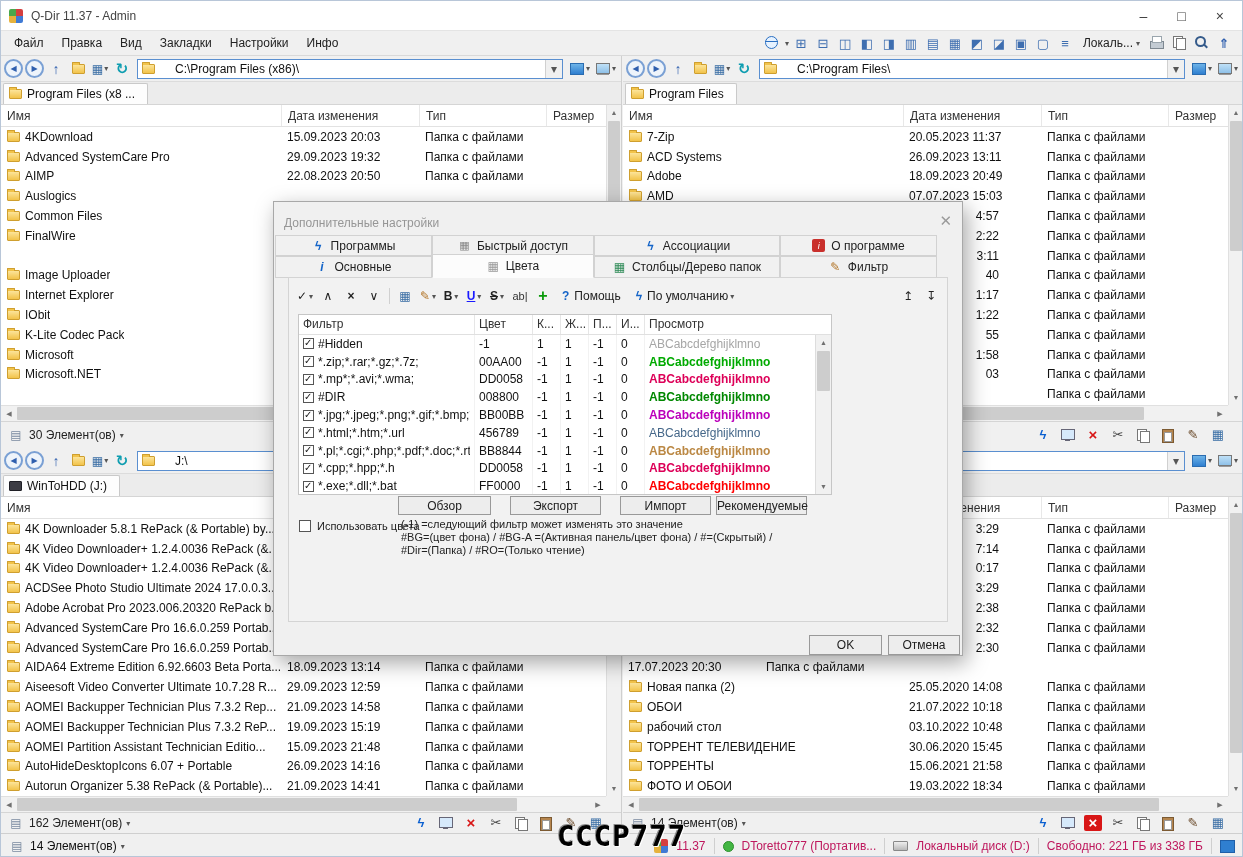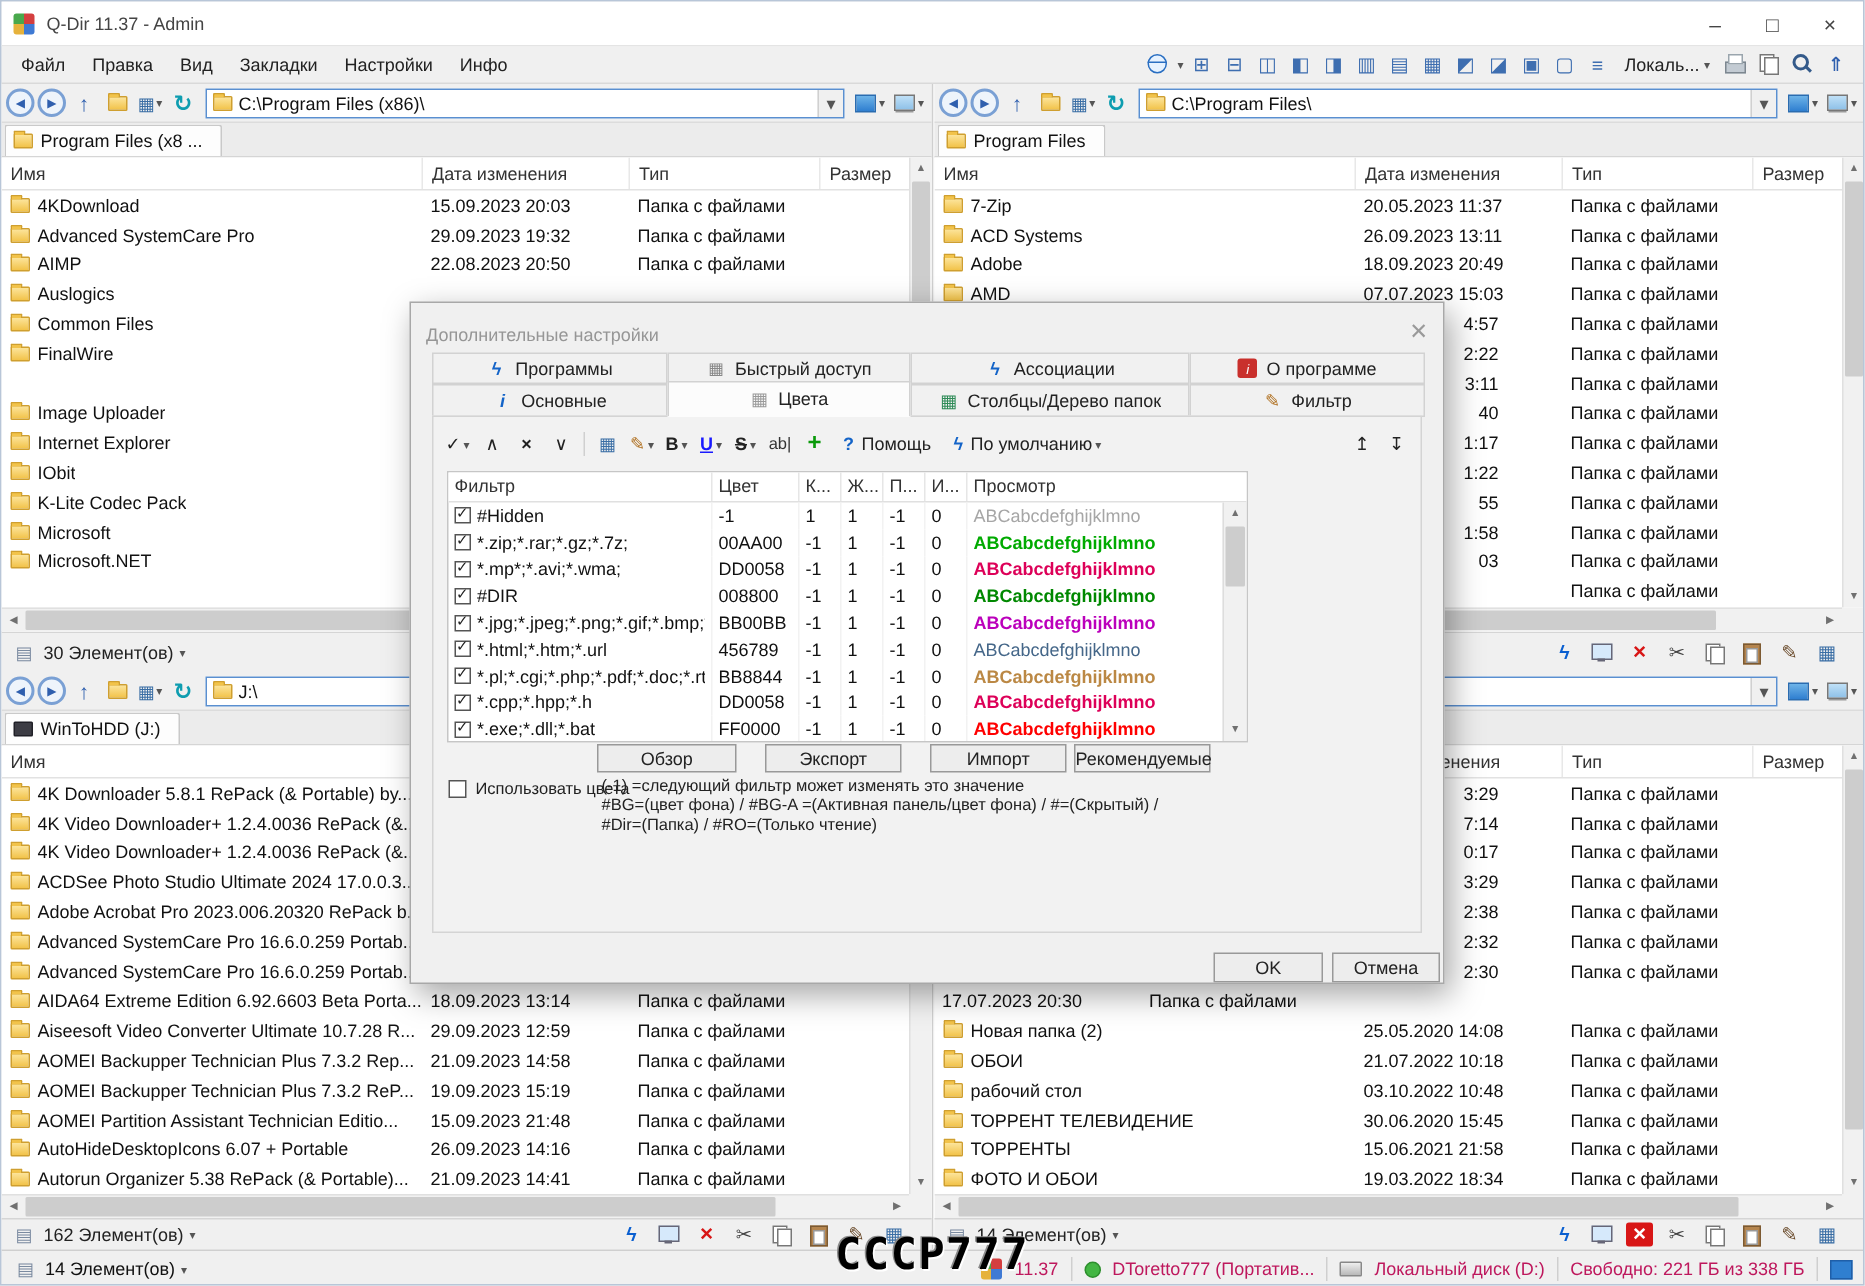--- a/index.html
+++ b/index.html
@@ -52,21 +52,21 @@
 [data-icon="go-up-icon"]::before{content:"⇑";color:#2f5fae;font-weight:bold}
 
 
 .pane{position:absolute;background:#fff;display:flex;flex-direction:column;border-right:1px solid #cfcfcf}
 .nav{height:26px;background:#f0f0f0;display:flex;align-items:center;gap:2px;padding:0 3px;border-bottom:1px solid #dcdcdc;flex:none}
 .nbtn{height:20px;min-width:20px;display:inline-flex;align-items:center;justify-content:center;color:#2f5fae}
 .circ{width:19px;height:19px;min-width:19px;border:2px solid #7aa0d4;border-radius:50%;font-size:8px;background:#eef4fb}
 .up{font-size:14px;font-weight:bold}
 .views{gap:1px;color:#3a6ea5}
 .refresh{color:#0e9db0;font-size:15px;font-weight:bold}
-.addr{flex:1;height:20px;background:#fff;border:1px solid #5a8fd0;display:flex;align-items:center;gap:4px;padding:0 0 0 4px;margin:0 3px;overflow:hidden}
+.addr{flex:1;height:20px;background:#fff;border:1px solid #5a8fd0;display:flex;align-items:center;gap:20px;padding:0 0 0 4px;margin:0 3px;overflow:hidden}
 .addr-text{flex:1;white-space:nowrap;overflow:hidden;color:#111}
 .addr-dd{width:17px;height:18px;line-height:18px;text-align:center;color:#555;background:#f0f0f0;border-left:1px solid #d0d0d0;flex:none}
 .panebtn{display:inline-flex;align-items:center;gap:2px;height:20px;padding:0 2px;flex:none}
 .sq{width:14px;height:12px;background:linear-gradient(#6db3e8,#2f7fd0);border:1px solid #2a6cb0}
 .mon{width:14px;height:11px;border:1px solid #777;background:linear-gradient(#bfe0f7,#8fc1e8);box-shadow:0 2px 0 -1px #999}
 .tabbar{height:23px;background:#ececec;display:flex;align-items:flex-end;padding:0 2px;border-bottom:1px solid #d5d5d5;flex:none}
 .tab{height:21px;background:#fdfdfd;border:1px solid #c9c9c9;border-bottom:none;border-radius:2px 2px 0 0;display:flex;align-items:center;gap:5px;padding:0 12px 0 5px;white-space:nowrap;max-width:250px}
 .tablbl{overflow:hidden}
 .listwrap{flex:1;position:relative;background:#fff;overflow:hidden}
 .hdr{position:absolute;top:0;left:0;right:15px;height:22px;display:flex;background:#fff;border-bottom:1px solid #e2e2e2}
@@ -105,21 +105,21 @@
 .vsep{width:1px;height:16px;background:#cfcfcf}
 .greendot{width:11px;height:11px;border-radius:50%;background:#43b643;border:1px solid #2d8f2d;flex:none}
 .driveic{width:15px;height:10px;background:linear-gradient(#eee,#b9b9b9);border:1px solid #888;border-radius:1px;flex:none}
 .bluebox{width:15px;height:13px;background:#2f7fd0;border:1px solid #1f5fa8;flex:none}
 .watermark{position:absolute;left:50%;top:-15px;transform:translateX(-50%);font-family:"DejaVu Sans Mono",monospace;font-size:29px;font-weight:bold;color:#000000;text-shadow:1px 1px 0 #fff,-1px -1px 0 #8a8a8a;letter-spacing:1px;pointer-events:none;z-index:30}
 
 
 .dialog{position:absolute;left:272px;top:200px;width:690px;height:455px;background:#f0f0f0;border:1px solid #a8a8a8;box-shadow:4px 7px 20px rgba(0,0,0,.35);z-index:100}
 .dlg-title{height:28px;display:flex;align-items:flex-end;padding:0 10px;color:#969696}
 .dlg-close{margin-left:auto;color:#9a9a9a;font-size:15px}
-.dtabs{position:absolute;left:14px;right:14px;display:flex}
+.dtabs{position:absolute;left:1px;right:14px;display:flex}
 .row1{top:33px}
 .row2{top:54px}
 .dtab{flex:none;background:#f1f1f1;border:1px solid #d2d2d2;display:flex;align-items:center;justify-content:center;gap:6px;color:#222;overflow:hidden;white-space:nowrap}
 .row1 .dtab{height:21px}
 .row2 .dtab{height:22px}
 .dtabs .dtab:nth-of-type(1){width:157px}
 .dtabs .dtab:nth-of-type(2){width:162px}
 .dtabs .dtab:nth-of-type(3){width:186px}
 .dtabs .dtab:nth-of-type(4){width:157px}
 .dtab[data-active="true"]{background:#fcfcfc;height:24px;margin-top:-2px;border-bottom:1px solid #fcfcfc;position:relative;z-index:3}

